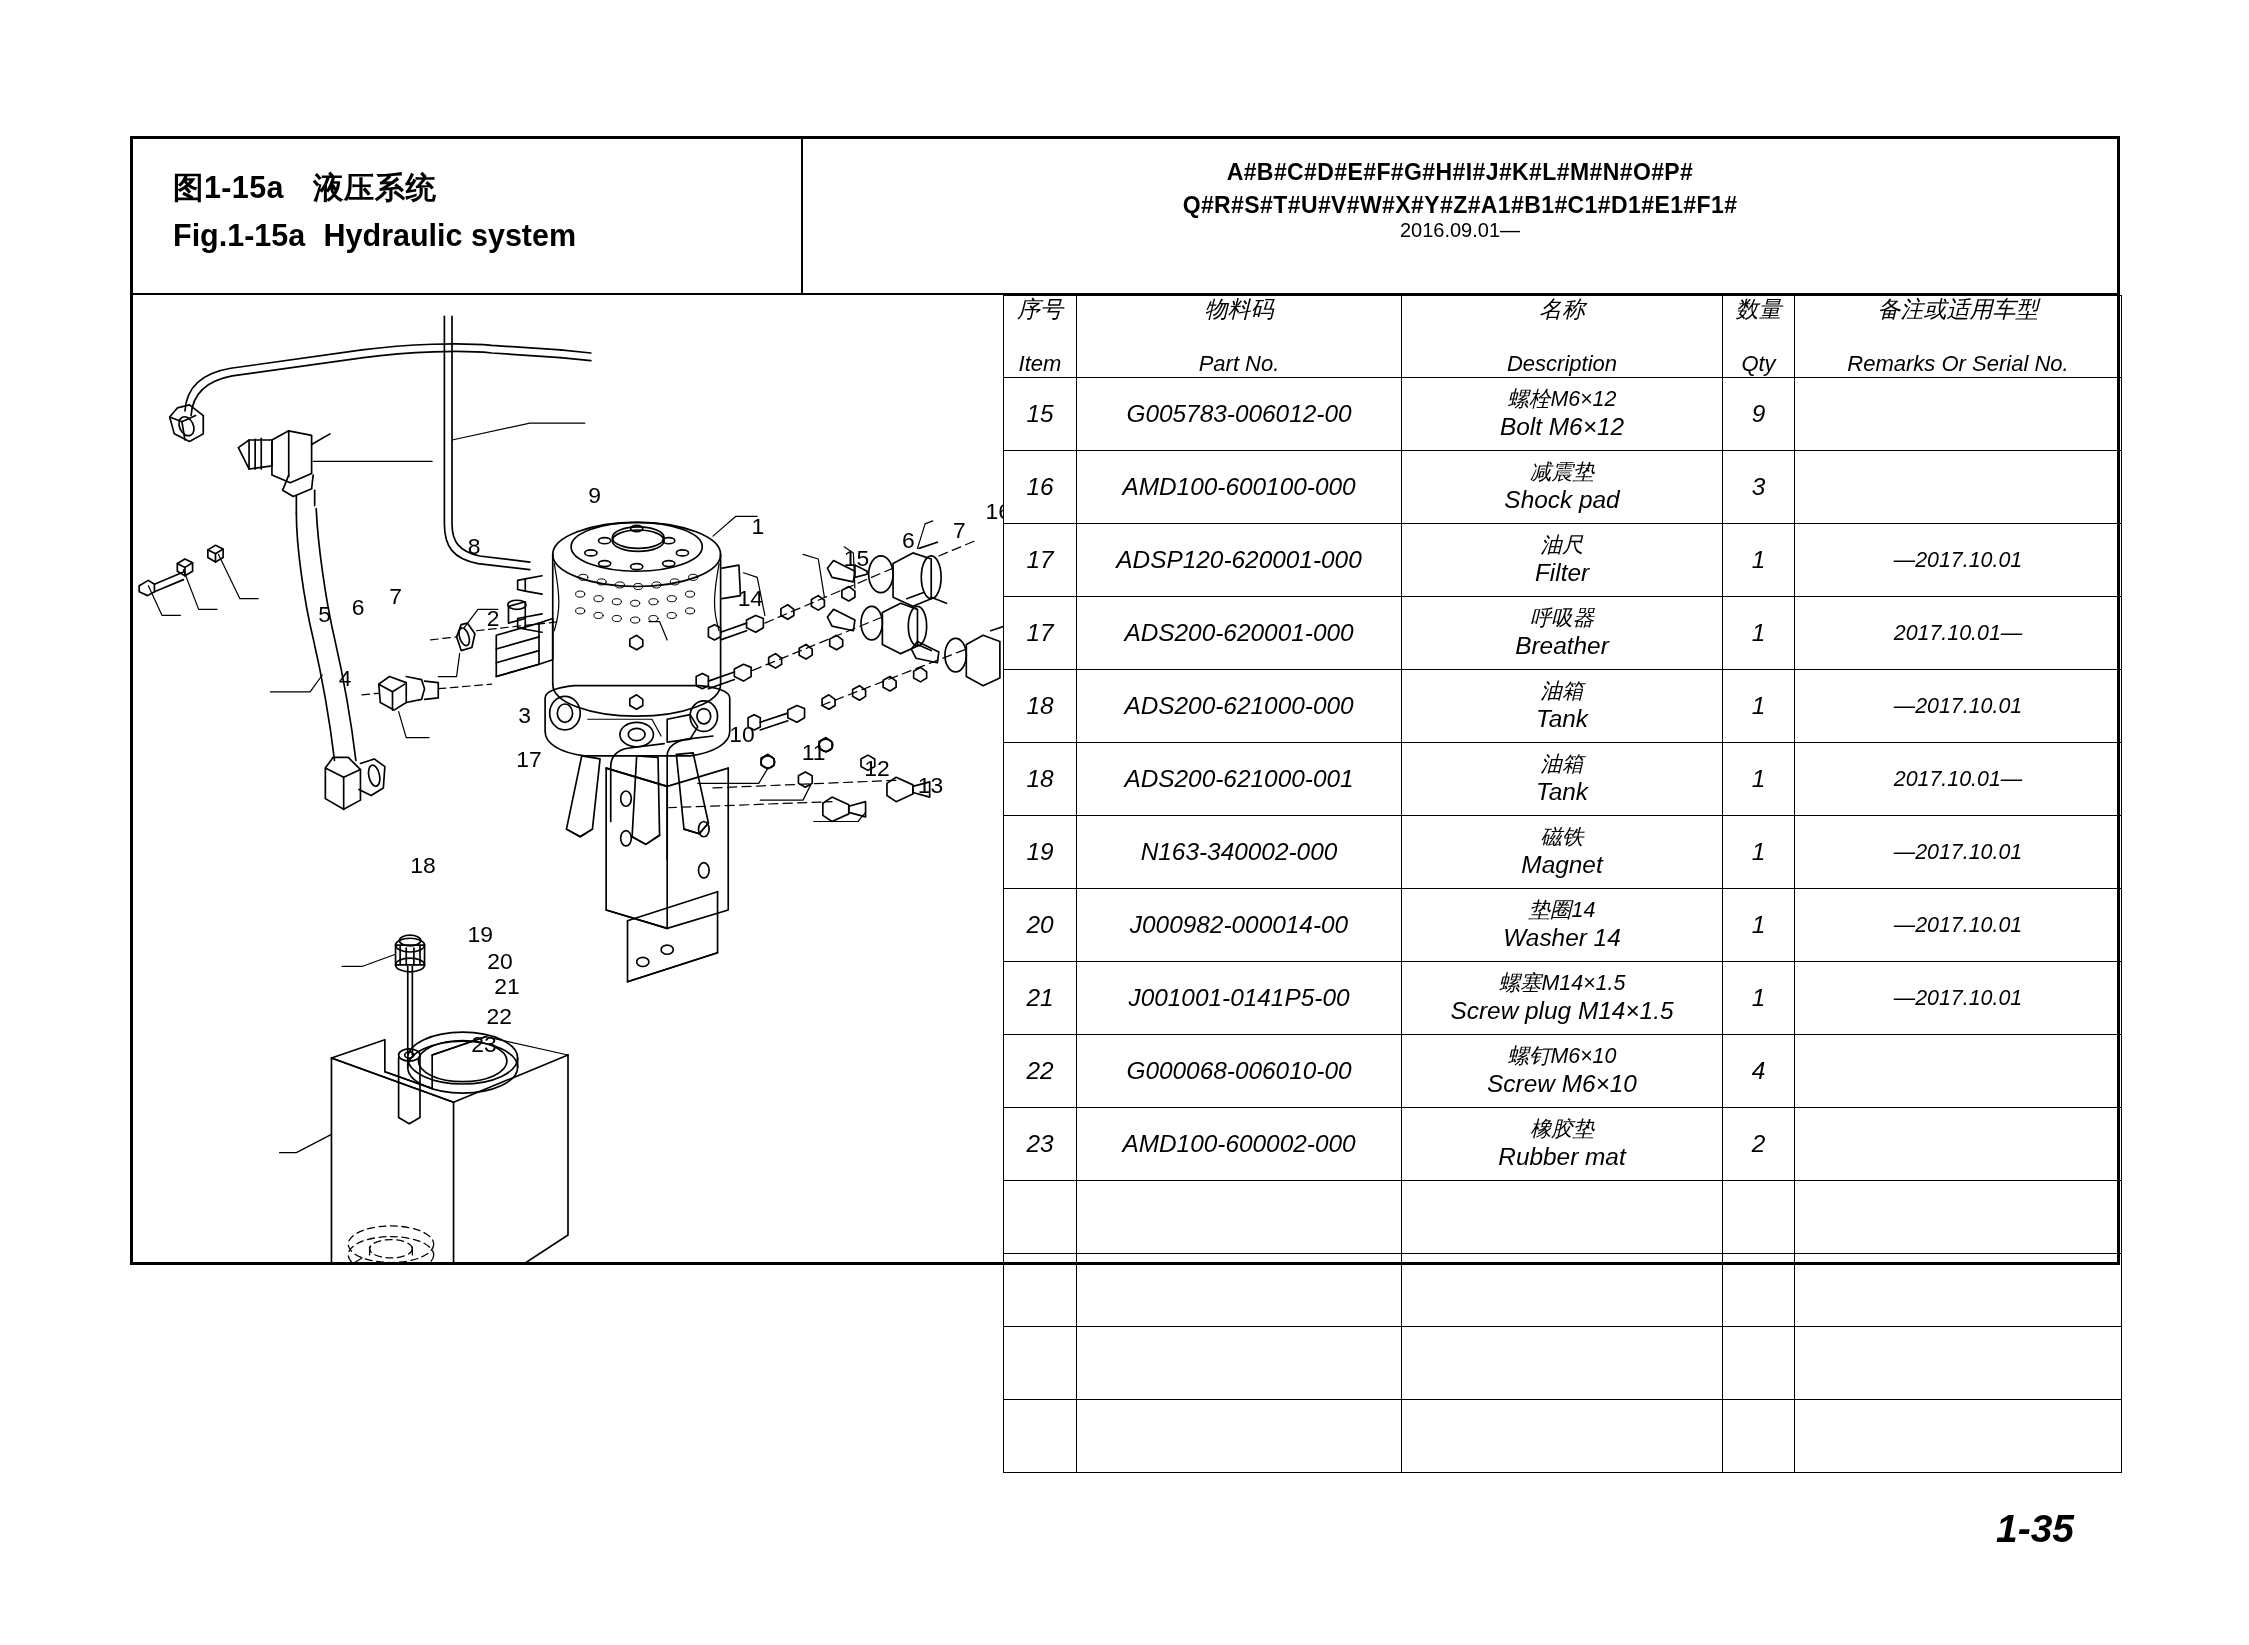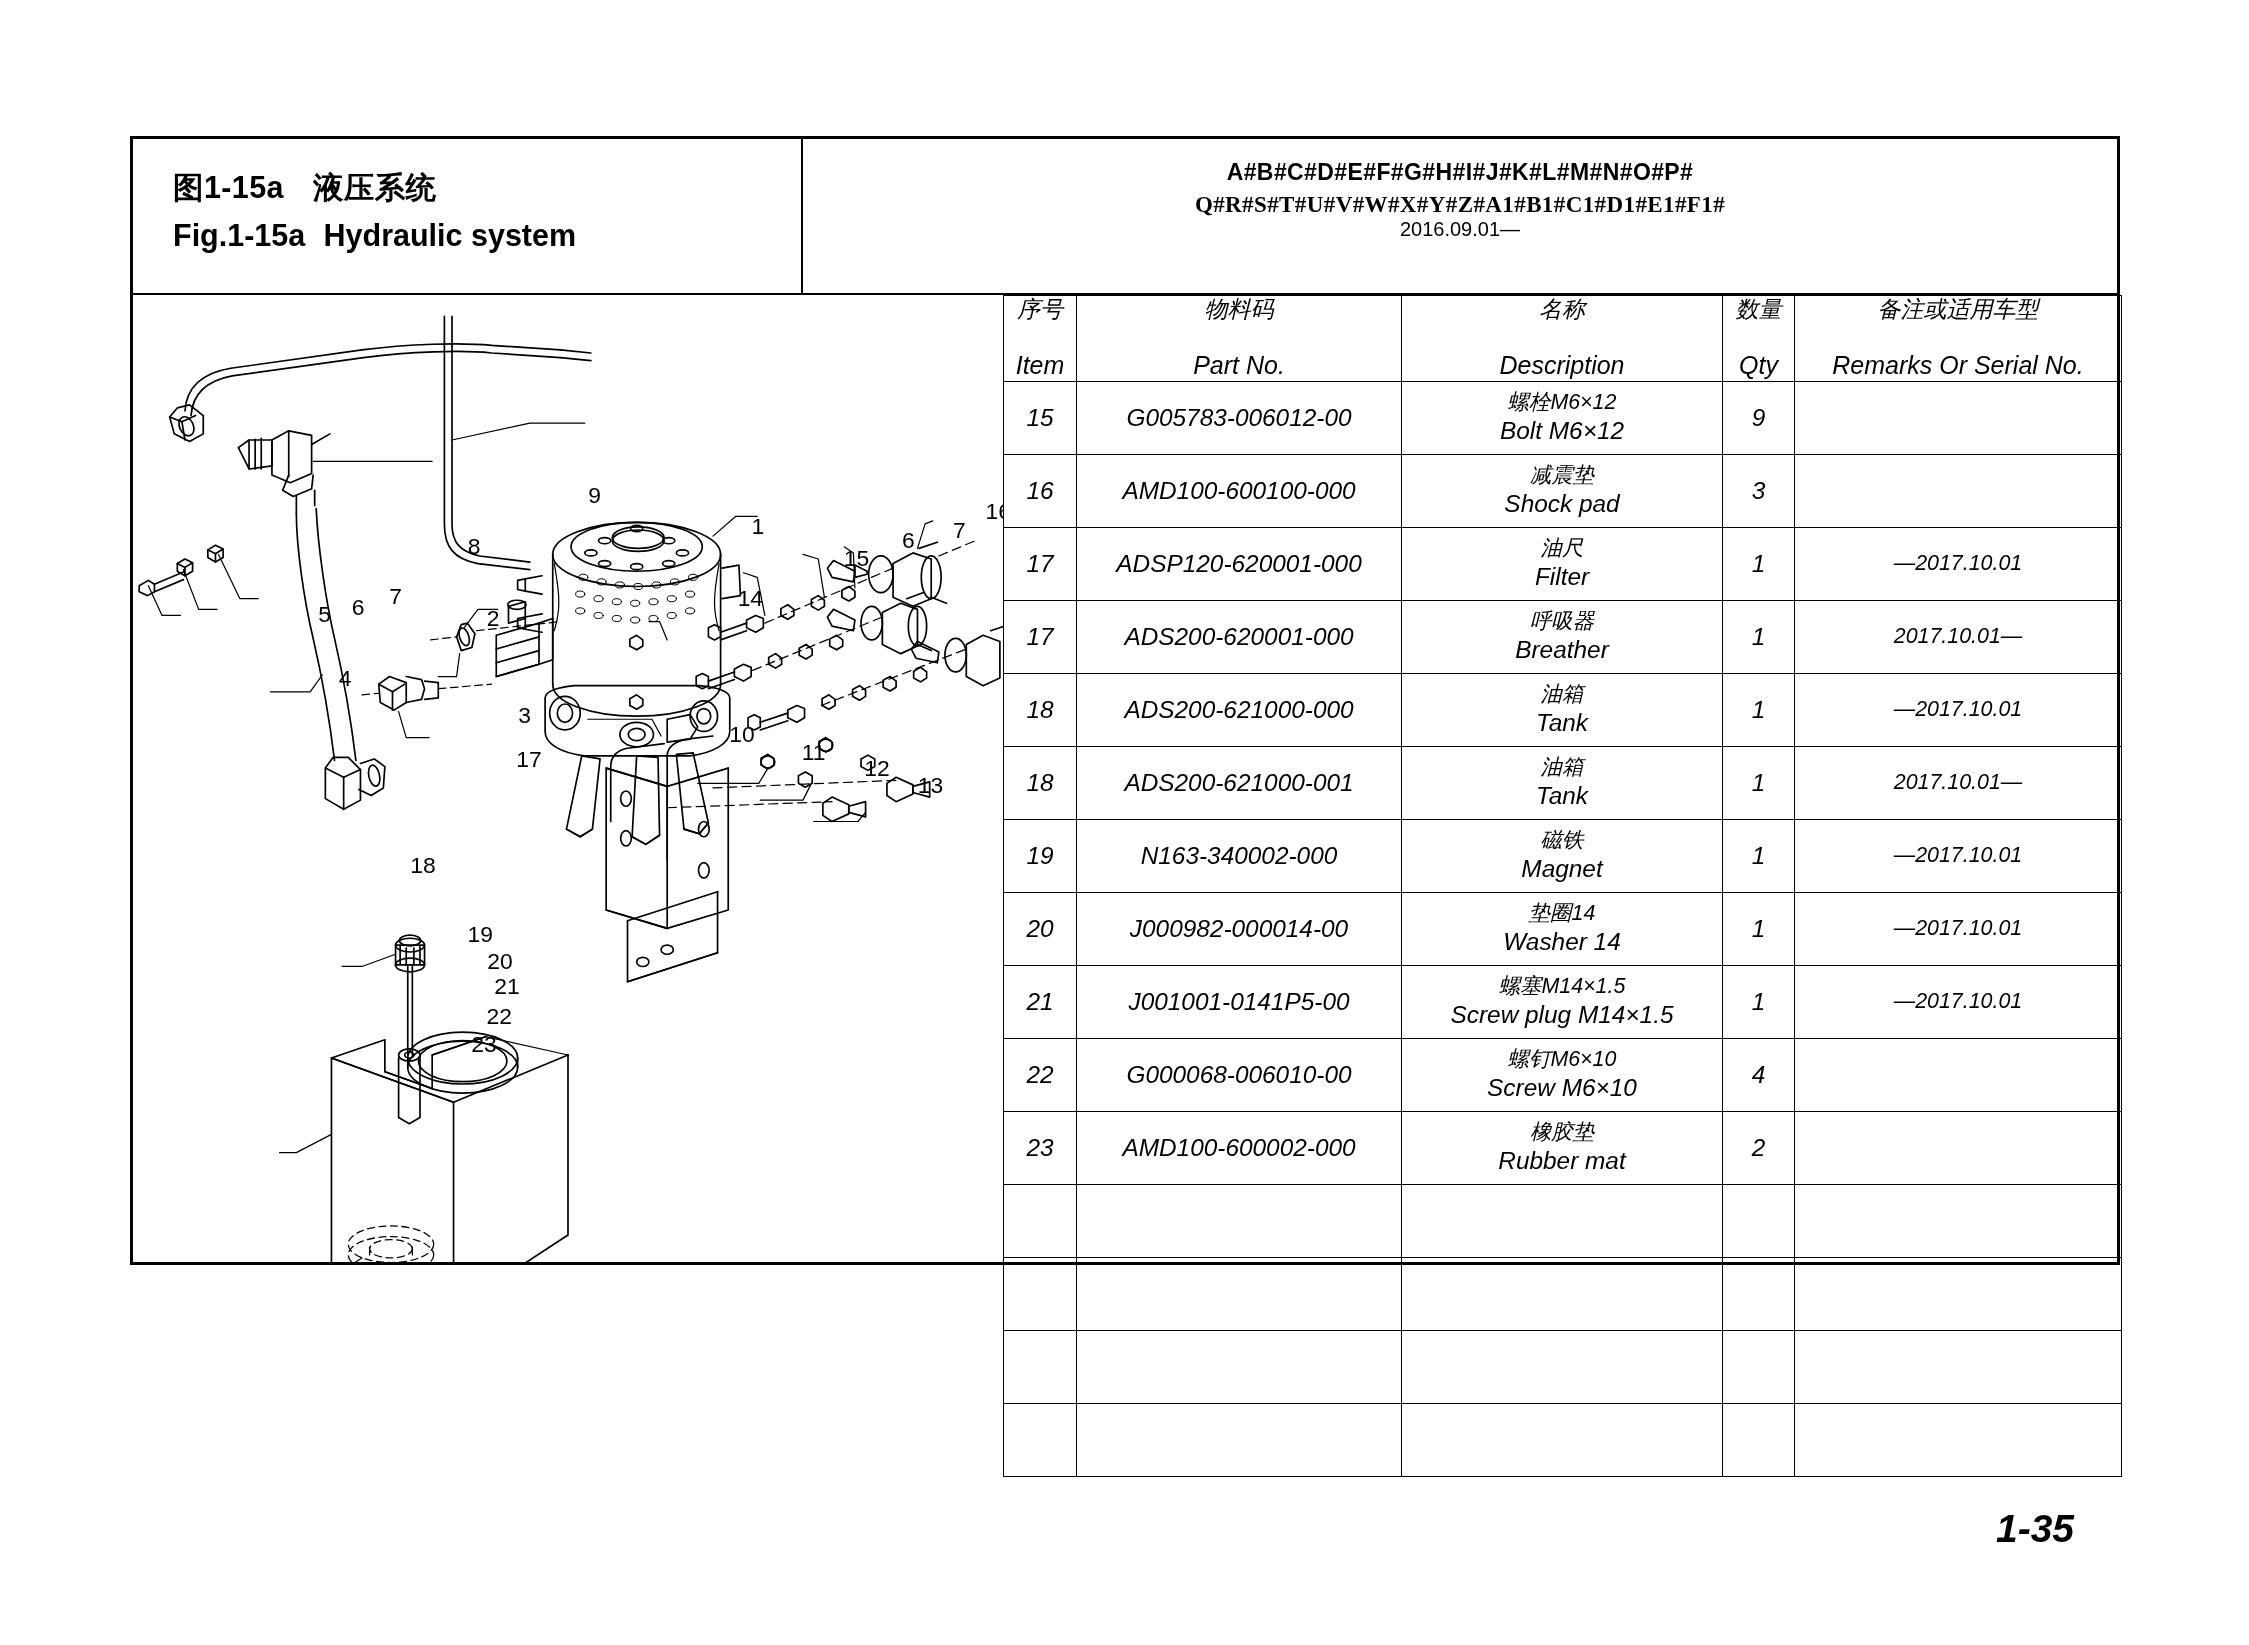--- a/index.html
+++ b/index.html
@@ -12,40 +12,40 @@
 
   
   #title-block{position:absolute;left:0;top:0;width:100%;height:156px;box-sizing:border-box;border-bottom:2.3px solid #000;}
   #title-left{position:absolute;left:0;top:0;width:670px;height:100%;box-sizing:border-box;border-right:2.3px solid #000;}
   #title-cn{position:absolute;left:40px;top:29px;font-size:30.5px;font-weight:bold;letter-spacing:0.4px;white-space:nowrap;}
   #title-cn .fignum{margin-right:29px;}
   #title-en{position:absolute;left:40px;top:79px;font-size:30.5px;font-weight:bold;white-space:nowrap;}
   #title-en .fignum{margin-right:18.3px;}
   #title-right{position:absolute;left:670px;top:0;right:0;height:100%;text-align:center;}
   #title-right .line1{margin-top:20px;font-size:23px;font-weight:bold;letter-spacing:0.4px;}
-  #title-right .line2{margin-top:6.1px;font-size:23px;font-weight:bold;letter-spacing:0.4px;font-family:Liberation Serif, serif;}
+  #title-right .line2{margin-top:6.1px;font-size:23px;font-weight:bold;letter-spacing:0.4px;}
   #title-right .line3{margin-top:0;font-size:20px;}
 
   
   #drawing{position:absolute;left:0;top:156px;width:870px;bottom:0;overflow:hidden;}
   #drawing svg{position:absolute;left:0;top:0;}
 
   
   #parts-table-wrap{position:absolute;left:870px;top:156px;right:0;bottom:0;}
   table.parts{border-collapse:collapse;width:100%;height:100%;table-layout:fixed;font-style:italic;}
   table.parts td,table.parts th{border:1.5px solid #000;padding:0;text-align:center;vertical-align:middle;font-weight:normal;}
   table.parts thead th{height:81px;}
   col.c-item{width:73px;}
   col.c-part{width:325px;}
   col.c-desc{width:321px;}
   col.c-qty{width:72px;}
   col.c-rem{width:327px;}
   .th2{line-height:1.18;}
   .th2 .cn{font-size:23px;display:block;}
-  .th2 .en{font-size:25px;display:block;margin-top:28px;}
+  .th2 .en{font-size:22px;display:block;margin-top:28px;}
   td.item{font-size:24.4px;}
   td.part{font-size:24.4px;}
   td.qty{font-size:24.4px;}
   td.rem{font-size:21.4px;}
   td.desc{text-align:left;padding-left:13.7px;line-height:1.2;}
   td.desc .cn{font-size:21.4px;display:block;}
   td.desc .en{font-size:24.4px;display:block;}
   tr.datarow{height:73px;}
   tr.emptyrow{height:73px;}
 

